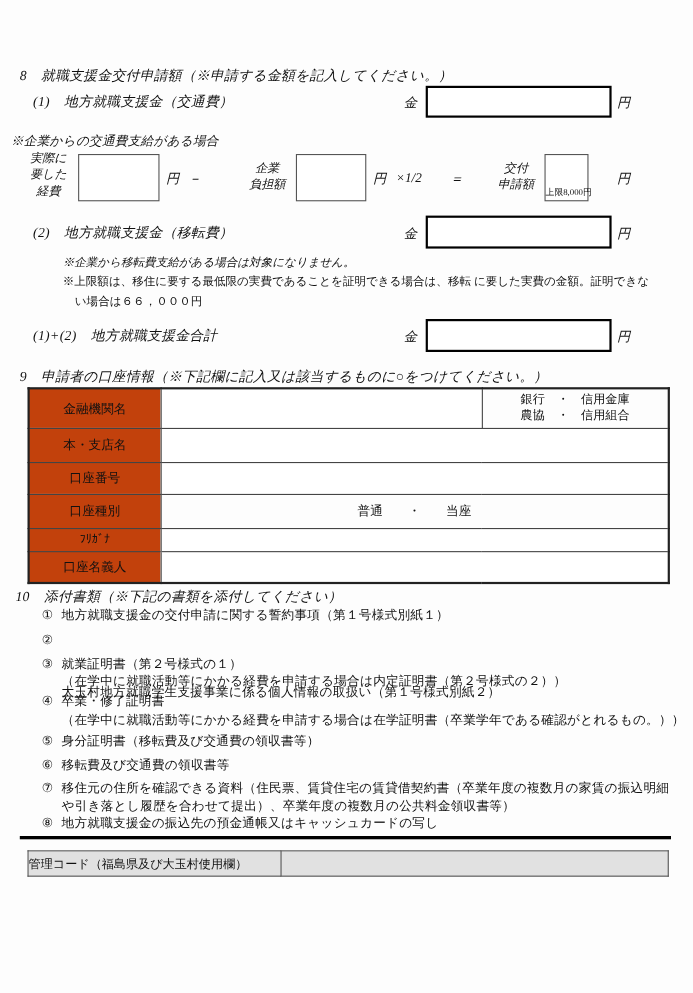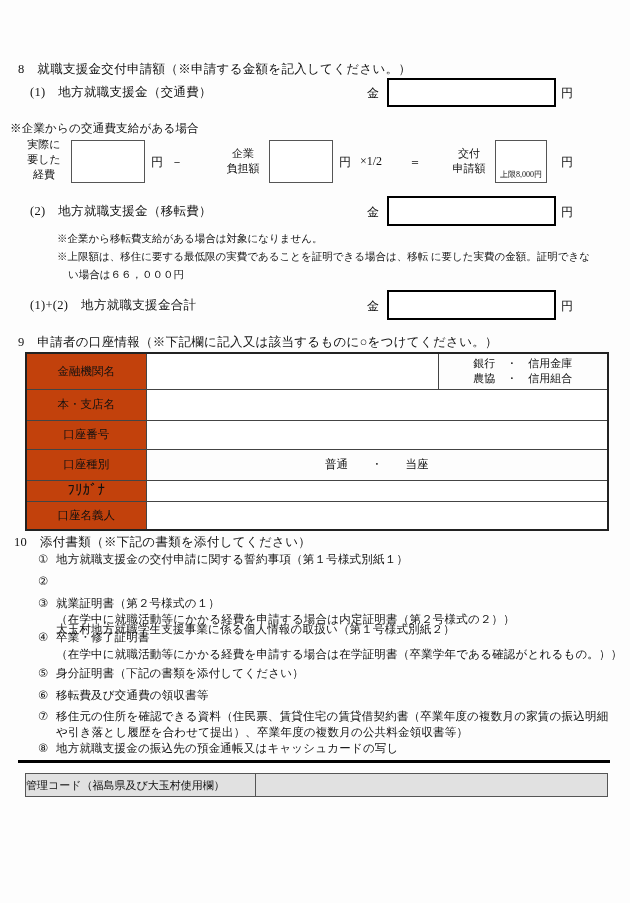--- a/index.html
+++ b/index.html
@@ -1,42 +1,42 @@
 <!DOCTYPE html>
 <html><head>
 <meta charset="utf-8">
 <style>
   html,body{margin:0;padding:0;background:#ffffff;}
   .page{
     position:relative;width:630px;height:903px;background:#fdfdfd;
     font-family:"Liberation Serif","DejaVu Serif",serif;color:#111;
     overflow:hidden;
   }
-  .abs{position:absolute;white-space:nowrap;}
+  .abs{position:absolute;white-space:nowrap;font-style:italic;}
   .t13{font-size:12.5px;letter-spacing:0.3px;}
   .t12{font-size:12px;}
   .t115{font-size:11.5px;letter-spacing:0.2px;}
   .t105{font-size:10.5px;}
   .pre{white-space:pre-line;text-align:center;line-height:15px;font-size:11px;}
   .amount-box{position:absolute;border:2.5px solid #000;background:#fff;box-sizing:border-box;}
   .thin-box{position:absolute;border:1px solid #555;background:#fff;box-sizing:border-box;}
   .limit-in-box{position:absolute;left:0;right:0;bottom:2px;text-align:center;
     font-size:8px;white-space:nowrap;}
   .wrapnote{position:absolute;white-space:normal;font-size:10.5px;line-height:17.5px;
     width:530px;padding-left:11px;text-indent:-11px;}
   table.account{position:absolute;left:25px;top:352px;width:582px;border-collapse:collapse;
     table-layout:fixed;font-size:11.5px;}
   table.account td{border:1px solid #444;box-sizing:border-box;padding:0;}
   table.account{border:2px solid #222;}
   td.lbl{background:#c2410c;text-align:center;vertical-align:middle;}
   td.val{background:#fff;}
   td.opts{text-align:center;vertical-align:middle;font-size:11px;line-height:15px;white-space:pre-line;}
   td.ctr{text-align:center;vertical-align:middle;font-size:11.5px;}
   tr.dotted td{border-bottom:1px dotted #999;}
-  td.kana{font-size:15px;margin-top:20px;}
+  td.kana{font-size:11px;margin-top:20px;}
   .item-num{position:absolute;font-size:11.5px;}
   .item-text{position:absolute;font-size:11.5px;letter-spacing:0.2px;white-space:nowrap;}
   .thick-line{position:absolute;left:18px;width:592px;height:3px;background:#000;}
   table.admin{position:absolute;left:25px;top:773px;width:582px;border-collapse:collapse;
     table-layout:fixed;font-size:11px;}
   table.admin{border:1.5px solid #333;}
   table.admin td{border:1.5px solid #555;background:#e1e1e1;box-sizing:border-box;height:23px;padding:0;font-family:Liberation Mono, monospace;}
   td.admin-lbl{padding-left:18px;}
 </style>
 </head>
@@ -60,21 +60,21 @@
   <div class="abs t12" style="left:151px;top:154px;">円</div>
   <div class="abs t12" style="left:171px;top:154px;">－</div>
   <div class="abs pre" style="left:219px;top:146px;width:48px;">企業
 負担額</div>
   <div class="thin-box" style="left:269px;top:140px;width:64px;height:43px;"></div>
   <div class="abs t12" style="left:339px;top:154px;">円</div>
   <div class="abs t12" style="left:360px;top:154px;">×1/2</div>
   <div class="abs t12" style="left:409px;top:154px;">＝</div>
   <div class="abs pre" style="left:444px;top:146px;width:50px;">交付
 申請額</div>
-  <div class="thin-box" style="left:495px;top:140px;width:52px;height:43px;">
+  <div class="thin-box" style="left:495px;top:140px;width:40px;height:43px;">
     <div class="limit-in-box">上限8,000円</div>
   </div>
   <div class="abs t12" style="left:561px;top:154px;">円</div>
 
   <div class="abs t13" style="left:30px;top:203px;">(2)　地方就職支援金（移転費）</div>
   <div class="abs t12" style="left:367px;top:204px;">金</div>
   <div class="amount-box" style="left:387px;top:196px;width:169px;height:30px;"></div>
   <div class="abs t12" style="left:561px;top:204px;">円</div>
 
   <div class="abs t105" style="left:57px;top:232px;">※企業から移転費支給がある場合は対象になりません。</div>
@@ -133,21 +133,21 @@
 
   <div class="item-num" style="left:38px;top:596px;">③</div>
   <div class="item-text" style="left:56px;top:596px;">就業証明書（第２号様式の１）</div>
   <div class="item-text" style="left:56px;top:612px;">（在学中に就職活動等にかかる経費を申請する場合は内定証明書（第２号様式の２））</div>
 
   <div class="item-num" style="left:38px;top:630px;">④</div>
   <div class="item-text" style="left:56px;top:630px;">卒業・修了証明書</div>
   <div class="item-text" style="left:56px;top:647px;">（在学中に就職活動等にかかる経費を申請する場合は在学証明書（卒業学年である確認がとれるもの。））</div>
 
   <div class="item-num" style="left:38px;top:666px;">⑤</div>
-  <div class="item-text" style="left:56px;top:666px;">身分証明書（下記の書類を添付してください）</div>
+  <div class="item-text" style="left:56px;top:666px;">身分証明書（移転費及び交通費の領収書等）</div>
 
   <div class="item-num" style="left:38px;top:688px;">⑥</div>
   <div class="item-text" style="left:56px;top:688px;">移転費及び交通費の領収書等</div>
 
   <div class="item-num" style="left:38px;top:709px;">⑦</div>
   <div class="item-text" style="left:56px;top:709px;">移住元の住所を確認できる資料（住民票、賃貸住宅の賃貸借契約書（卒業年度の複数月の家賃の振込明細</div>
   <div class="item-text" style="left:56px;top:725px;">や引き落とし履歴を合わせて提出）、卒業年度の複数月の公共料金領収書等）</div>
 
   <div class="item-num" style="left:38px;top:741px;">⑧</div>
   <div class="item-text" style="left:56px;top:741px;">地方就職支援金の振込先の預金通帳又はキャッシュカードの写し</div>

